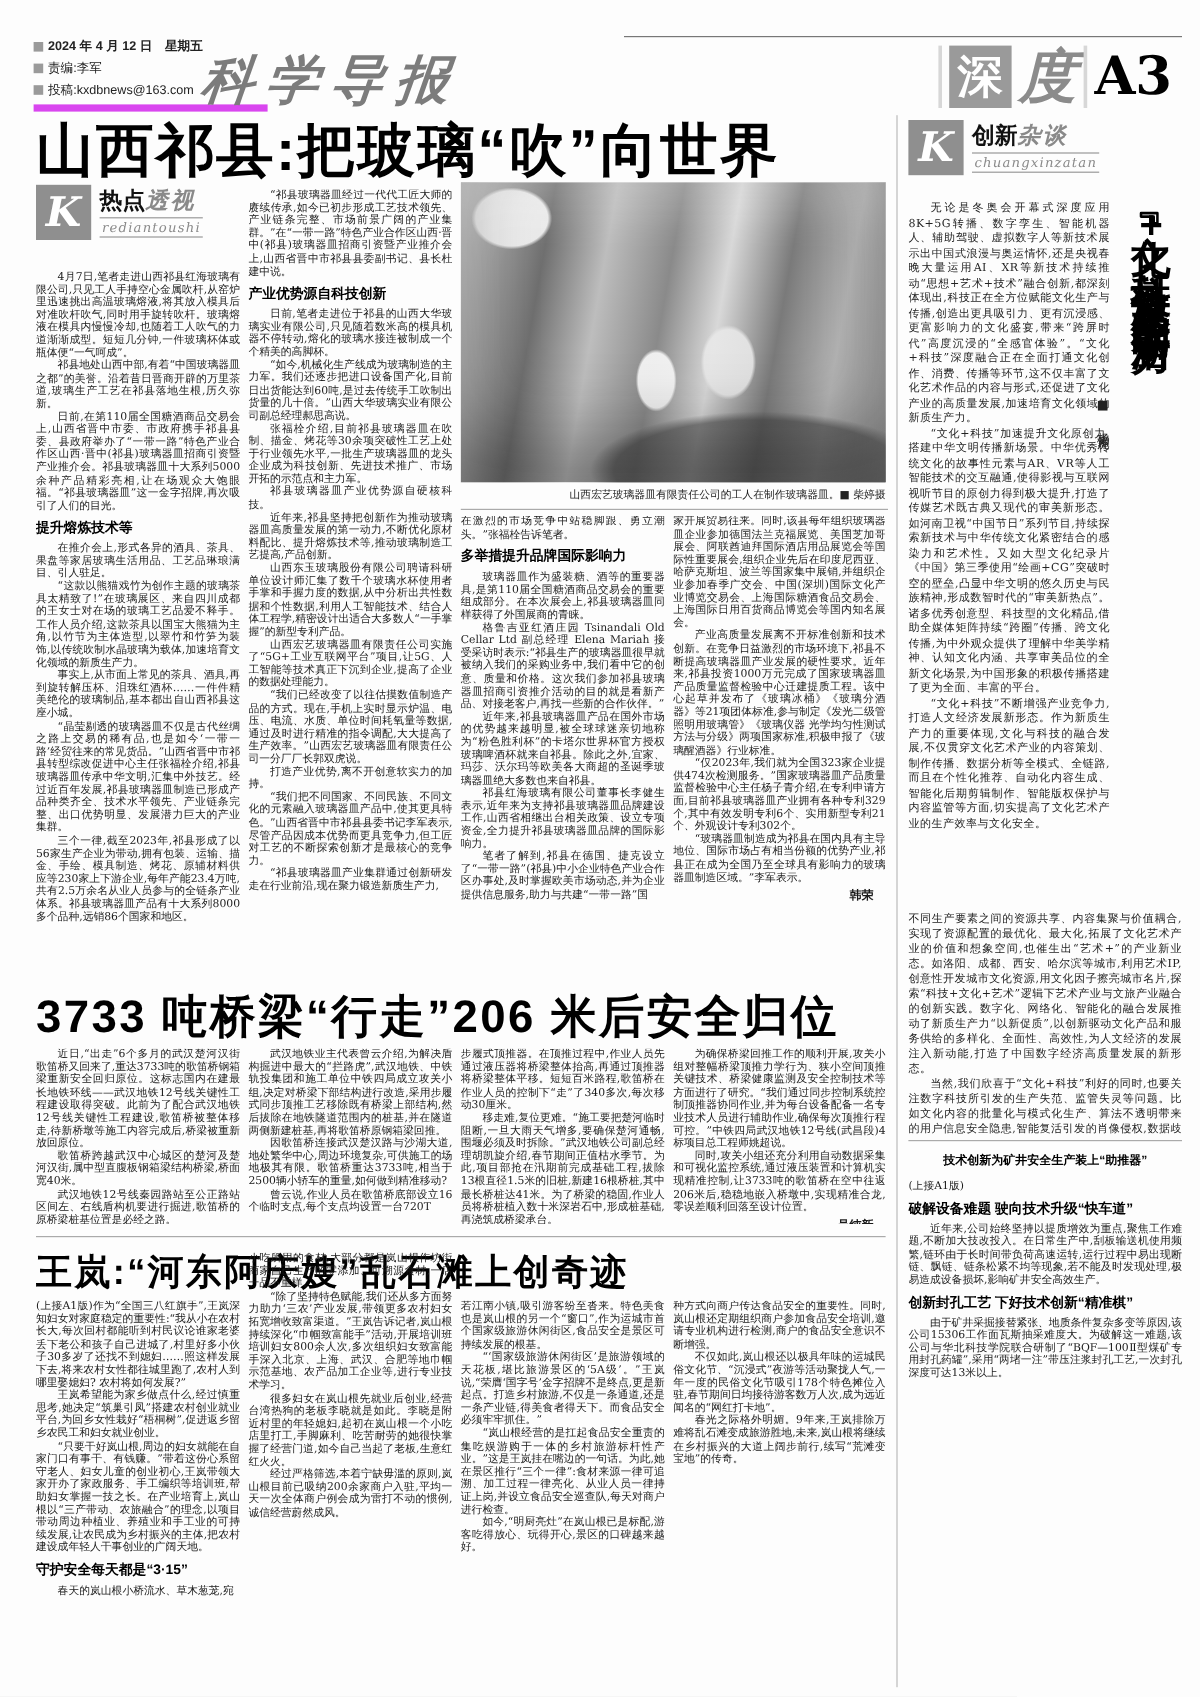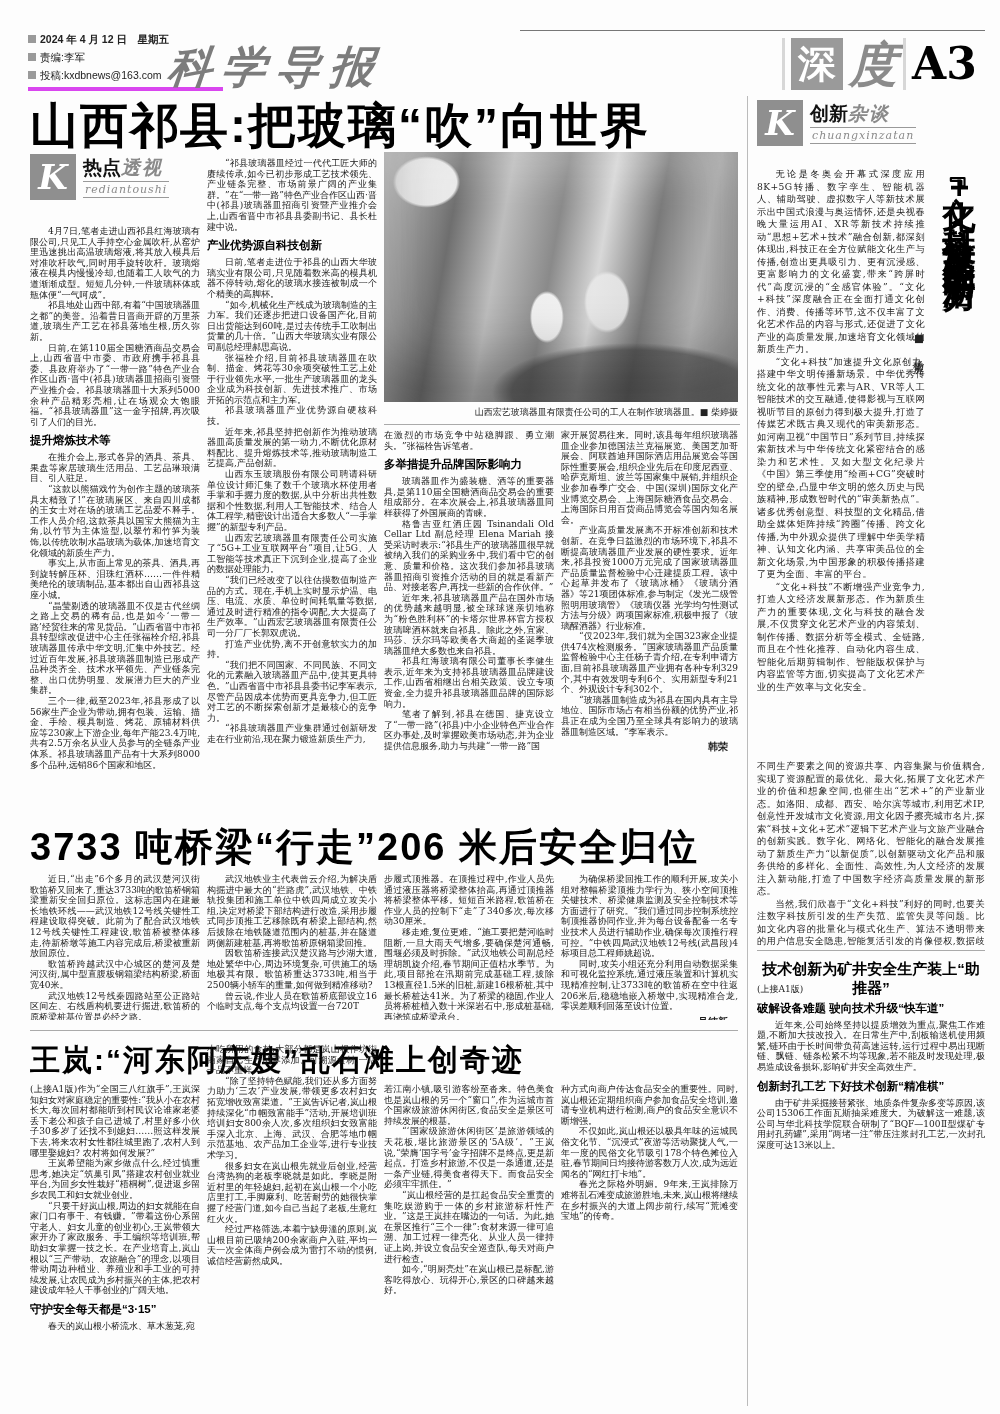--- a/index.html
+++ b/index.html
@@ -1,20 +1,20 @@
 <!DOCTYPE html>
 <html><head>
 <meta charset="utf-8">
 <style>
   html,body{margin:0;padding:0;background:#e9e9e9;}
   .page{position:relative;width:1000px;height:1414px;background:#fdfdfd;margin:0 auto;overflow:hidden;
         font-family:"Liberation Sans",sans-serif;color:#111;}
   .abs{position:absolute;}
   
-  .hdr-info{font-size:10.5px;line-height:18px;color:#222;border-bottom:4px solid #d946ef;padding-bottom:3px;}
+  .hdr-info{font-size:10.5px;line-height:18px;color:#222;border-bottom:6px solid #d946ef;padding-bottom:3px;}
   .hdr-info .row{display:flex;align-items:center;gap:4px;}
   .sq{display:inline-block;width:8px;height:8px;background:#9a9a9a;}
   .masthead{font-family:"DejaVu Serif",serif;font-style:italic;font-weight:bold;color:#7c7c7c;
             font-size:44px;letter-spacing:10px;transform:skewX(-6deg);}
   .toprule{border-top:1px solid #777;}
   .secbox{width:52px;height:52px;background:#9a9a9a;color:#fff;font-size:38px;font-weight:bold;
           display:flex;align-items:center;justify-content:center;font-family:"Liberation Sans",sans-serif;}
   .secscript{font-family:"DejaVu Serif",serif;font-style:italic;font-weight:bold;color:#8b8b8b;font-size:48px;line-height:52px;}
   .pageno{font-family:"DejaVu Serif",serif;font-weight:bold;font-size:44px;color:#000;line-height:52px;}
   .vbar{width:3px;height:52px;background:#d7d7d7;}
@@ -49,21 +49,21 @@
      linear-gradient(100deg,#cfcfcf 0%,#9e9e9e 10%,#6f6f6f 20%,#bdbdbd 33%,#8a8a8a 47%,#d8d8d8 59%,#7a7a7a 72%,#b5b5b5 85%,#8f8f8f 100%);
      box-shadow:inset 0 -40px 60px rgba(20,20,20,.35), inset 0 20px 40px rgba(255,255,255,.25);}
   .caption{font-size:9px;text-align:right;color:#222;font-family:"DejaVu Serif",serif;
            border-bottom:1px solid #aaa;padding:4px 2px 5px 0;}
   .vrule{width:1px;background:#bbb;}
   .hrule{height:1px;background:#aaa;}
   
   .vhead{writing-mode:vertical-rl;font-family:"Liberation Sans",sans-serif;font-weight:900;
          font-size:33px;letter-spacing:4px;color:#000;line-height:46px;}
   .vby{writing-mode:vertical-rl;font-size:10.5px;color:#222;font-family:"DejaVu Serif",serif;letter-spacing:2px;}
-  .a4head{font-weight:900;font-size:15px;font-family:"Liberation Sans",sans-serif;color:#000;}
+  .a4head{font-weight:900;font-size:10px;font-family:"Liberation Sans",sans-serif;color:#000;}
 </style>
 </head>
 <body>
 
 <div class="page">
 
   <div class="abs toprule" style="left:520px;top:30px;width:465px;height:1px;"></div>
 
   <div class="abs hdr-info" style="left:28px;top:30px;width:195px;">
     <div class="row">

